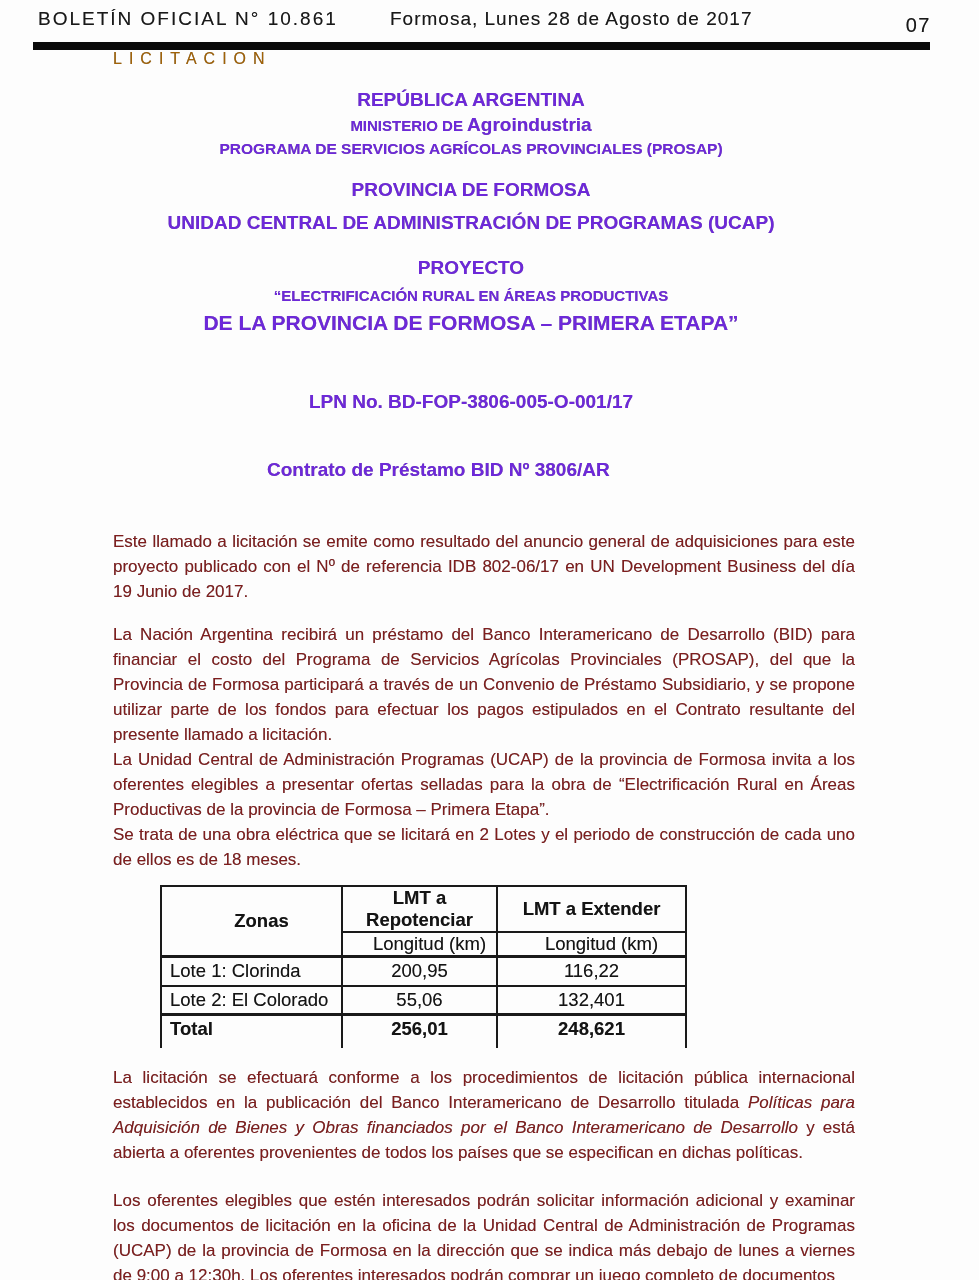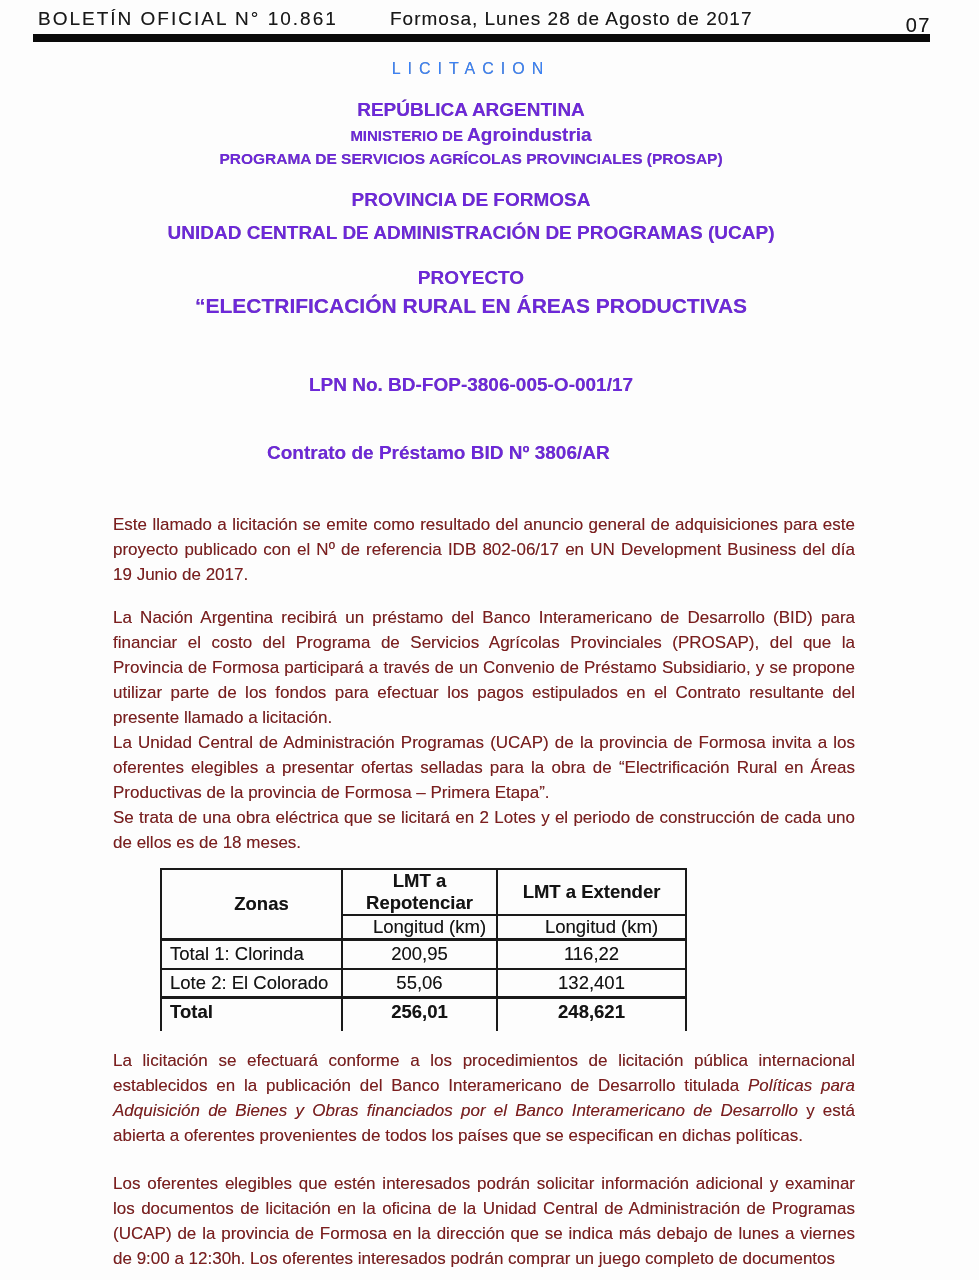--- a/index.html
+++ b/index.html
@@ -12,56 +12,56 @@
     background: #fdfdfd;
     color: #1e1e1e;
     font-family: "Liberation Sans", sans-serif;
     overflow: hidden;
     text-shadow: 0 0 0.5px rgba(20,20,20,0.45);
   }
   
   .page-header {
     position: relative;
     height: 34px;
+    padding-top: 8px;
     font-size: 19px;
     letter-spacing: 1.5px;
     color: #191919;
   }
   .ph-left   { position: absolute; left: 38px;  top: 8px; letter-spacing: 2px; }
   .ph-center { position: absolute; left: 390px; top: 8px; letter-spacing: 1px; }
   .ph-right  { position: absolute; right: 48px; top: 14px; font-size: 20px; }
   .header-rule {
     height: 8px;
     background: #0a0a0a;
     margin-left: 33px;
     width: 897px;
   }
   
   .content {
     margin-left: 113px;
     width: 742px;
   }
   .section-title {
-    margin-top: 18px;
-    text-align: center;
+    margin-top: 0;
     padding-right: 26px;
     font-size: 16px;
     letter-spacing: 7px;
-    color: #3b82f6;
+    color: #a16207;
   }
   .centered { text-align: center; padding-right: 26px; }
   .t-line { font-weight: bold; color: #6d28d9; }
   .t-republica  { margin-top: 21px; font-size: 19px; line-height: 22px; }
   .t-ministerio { margin-top: 3px;  font-size: 19px; line-height: 22px; }
   .t-ministerio .small-caps { font-size: 15px; }
   .t-programa   { margin-top: 2px;  font-size: 15.5px; line-height: 20px; }
   .t-provincia  { margin-top: 20px; font-size: 19px; line-height: 22px; }
   .t-unidad     { margin-top: 10px;  font-size: 19px; line-height: 24px; }
   .t-proyecto   { margin-top: 22px; font-size: 19px; line-height: 22px; }
-  .t-quote1     { margin-top: 3px;  font-size: 21px; line-height: 27px; }
+  .t-quote1     { margin-top: 3px;  font-size: 15px; line-height: 27px; }
   .t-quote2     { font-size: 21px; line-height: 27px; }
   .t-lpn        { margin-top: 55px; font-size: 19px; line-height: 22px; }
   .t-contract   {
     margin-top: 46px;
     font-size: 19px;
     line-height: 22px;
     text-align: left;
     padding-left: 154px;
   }
   
@@ -122,20 +122,21 @@
   <div class="section-title">LICITACION</div>
 
   <div>
     <div class="t-line t-republica centered">REPÚBLICA ARGENTINA</div>
     <div class="t-line t-ministerio centered"><span class="small-caps">MINISTERIO DE </span><span>Agroindustria</span></div>
     <div class="t-line t-programa centered">PROGRAMA DE SERVICIOS AGRÍCOLAS PROVINCIALES (PROSAP)</div>
     <div class="t-line t-provincia centered">PROVINCIA DE FORMOSA</div>
     <div class="t-line t-unidad centered">UNIDAD CENTRAL DE ADMINISTRACIÓN DE PROGRAMAS (UCAP)</div>
     <div class="t-line t-proyecto centered">PROYECTO</div>
     <div class="t-line t-quote1 centered">“ELECTRIFICACIÓN RURAL EN ÁREAS PRODUCTIVAS</div>
+    <div class="t-line t-quote2 centered">DE LA PROVINCIA DE FORMOSA – PRIMERA ETAPA”</div>
     <div class="t-line t-lpn centered">LPN No. BD-FOP-3806-005-O-001/17</div>
     <div class="t-line t-contract">Contrato de Préstamo BID Nº 3806/AR</div>
   </div>
 
   <div class="para p1">Este llamado a licitación se emite como resultado del anuncio general de adquisiciones para este proyecto publicado con el Nº de referencia IDB 802-06/17 en  UN  Development Business del día  19 Junio de 2017.</div>
   <div class="para p2">La Nación Argentina recibirá un préstamo del Banco Interamericano de Desarrollo (BID) para financiar el costo del Programa de Servicios Agrícolas Provinciales (PROSAP), del que la Provincia de Formosa participará a través de un Convenio de Préstamo Subsidiario, y se propone utilizar parte de los fondos para efectuar los pagos estipulados en el Contrato resultante del presente llamado a licitación.</div>
   <div class="para p3">
     <div>La Unidad Central de Administración Programas (UCAP) de la provincia de Formosa invita a los oferentes elegibles a presentar ofertas selladas para la obra de “Electrificación Rural en Áreas Productivas de la provincia de Formosa – Primera Etapa”.</div>
     <div>Se trata de una obra eléctrica que se licitará en 2 Lotes y el periodo de construcción de cada uno de ellos es de 18 meses.</div>
   </div>
@@ -150,21 +151,21 @@
         <tr class="row-h1">
       <th rowspan="2" class="bold hdr-bottom">Zonas</th>
       <th class="bold">LMT a Repotenciar</th>
       <th class="bold">LMT a Extender</th>
     </tr>
     <tr class="row-h2">
       <td class="hdr-bottom">Longitud (km)</td>
       <td class="hdr-bottom">Longitud (km)</td>
     </tr>
     <tr class="row-b">
-      <td class="zona-cell">Total 1: Clorinda</td>
+      <td class="zona-cell">Lote 1: Clorinda</td>
       <td>200,95</td>
       <td>116,22</td>
     </tr>
     <tr class="row-b">
       <td class="zona-cell">Lote 2: El Colorado</td>
       <td>55,06</td>
       <td>132,401</td>
     </tr>
     <tr class="row-t">
       <td class="zona-cell bold total-top" style="border-bottom:none">Total</td>

